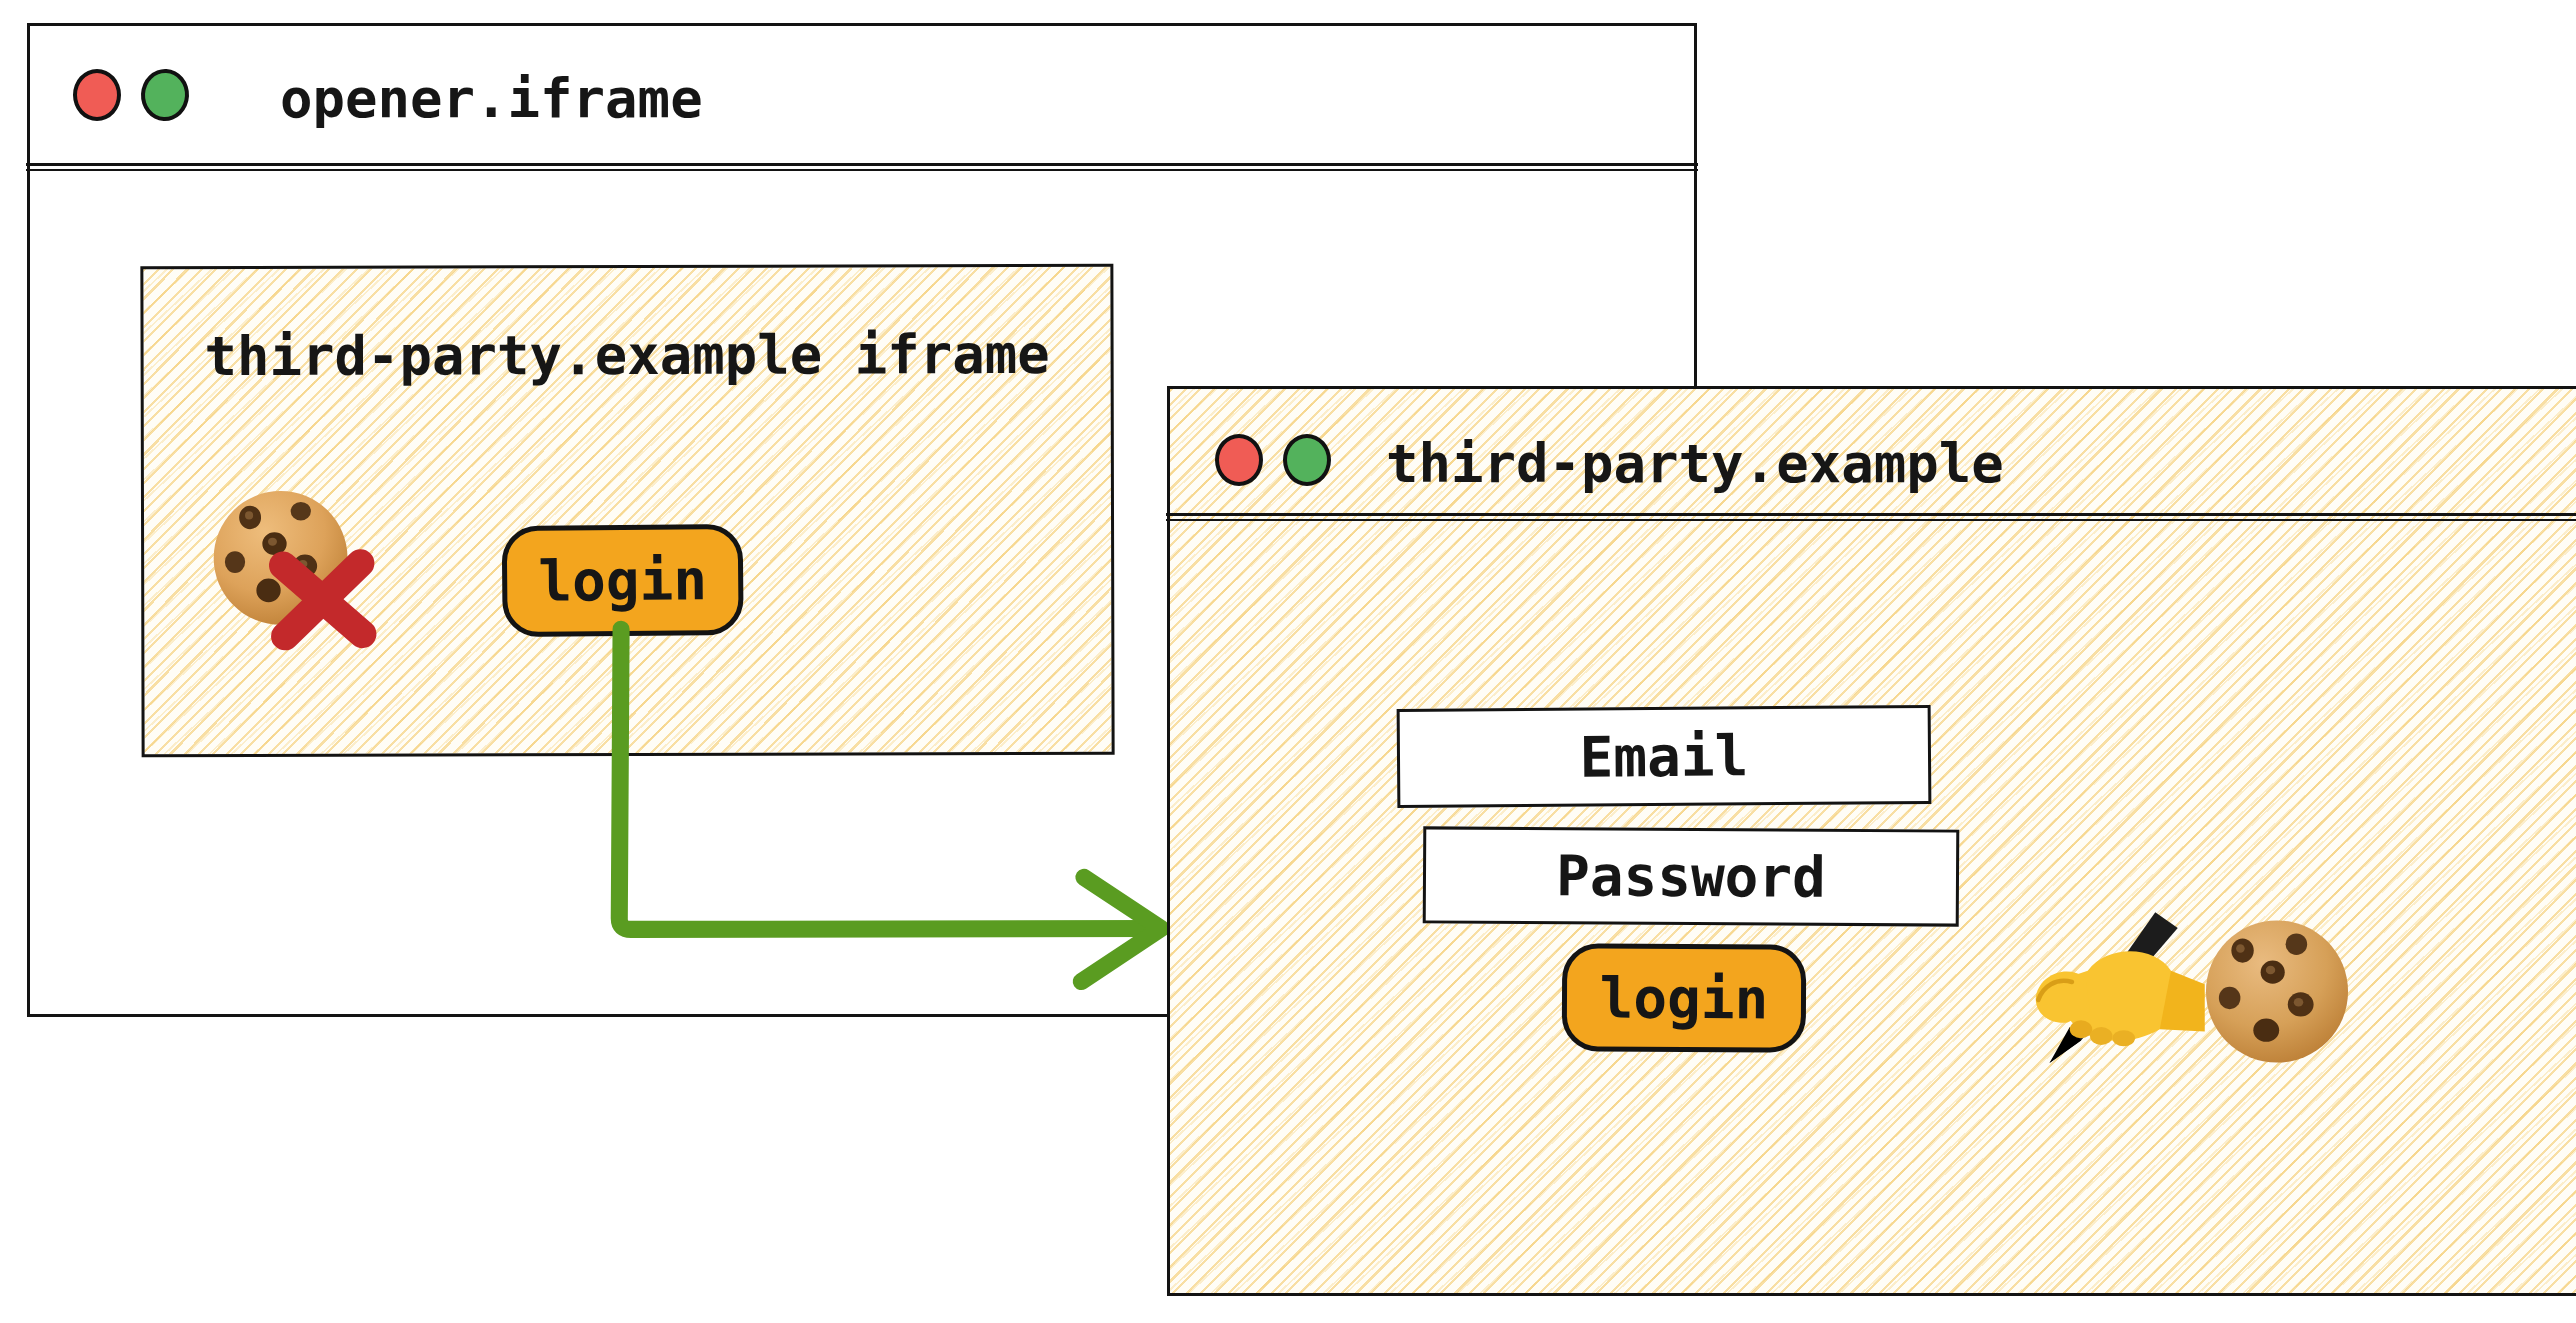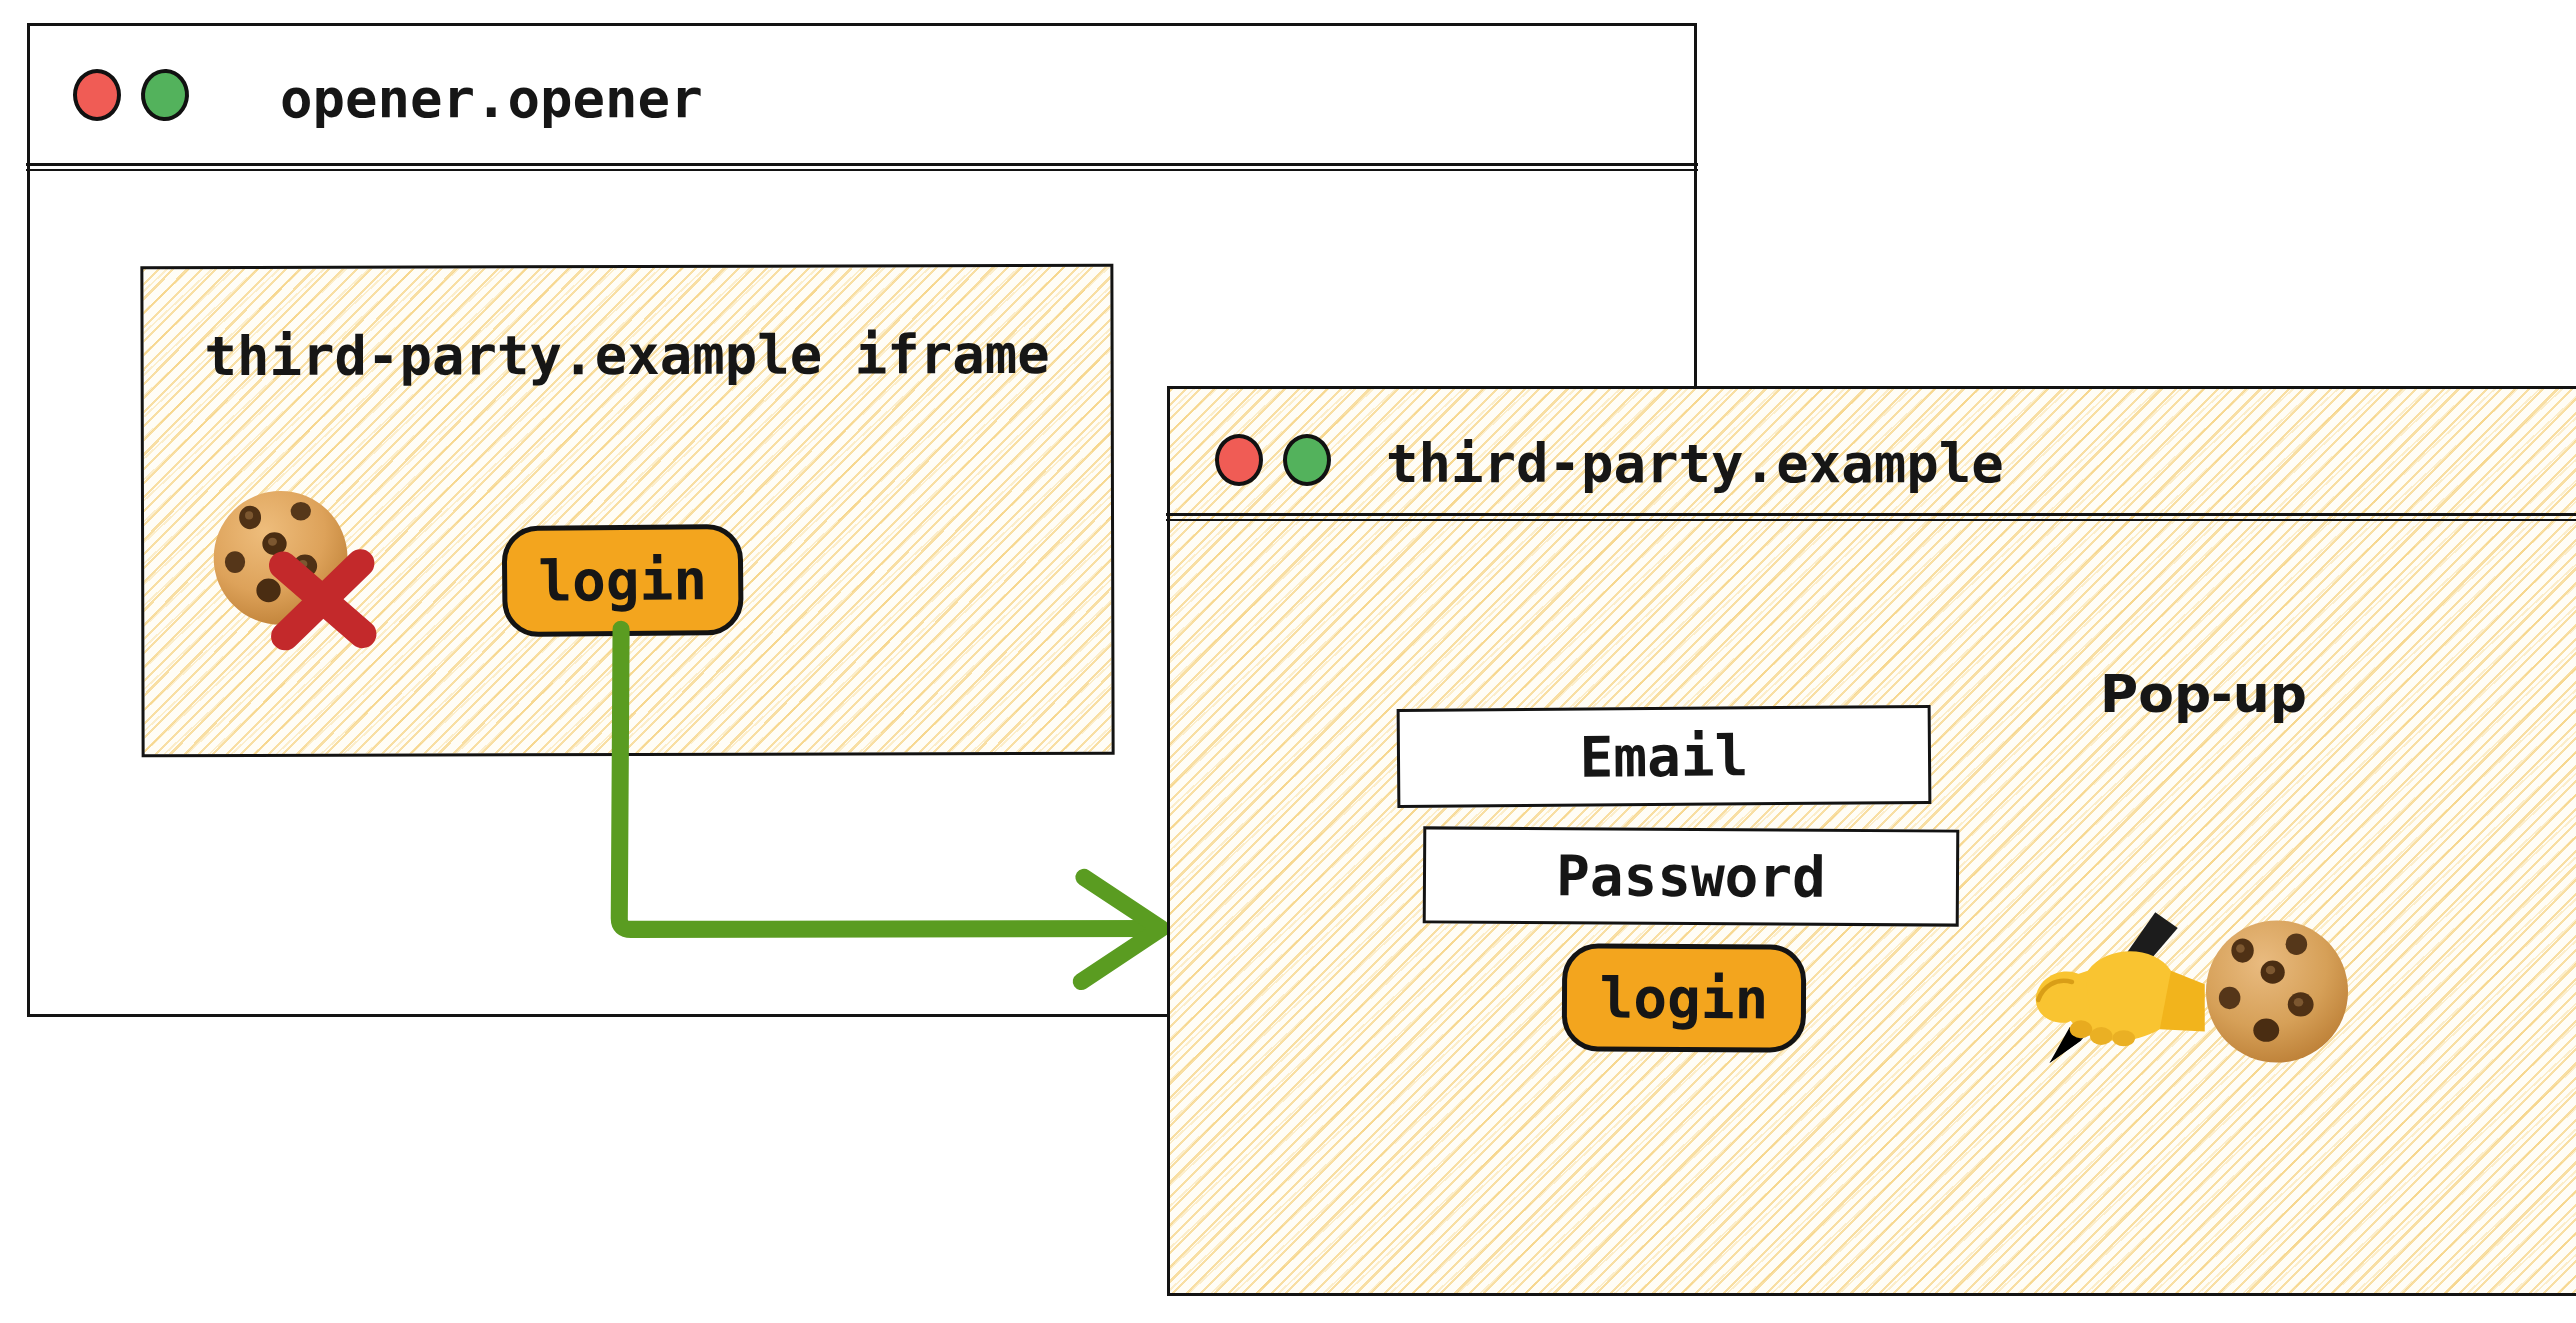--- a/index.html
+++ b/index.html
@@ -75,21 +75,21 @@
 </style>
 </head>
 <body>
 
 <div class="canvas">
 
   <div class="window win-opener">
     <div class="titlebar">
       <span class="light red"></span>
       <span class="light green"></span>
-      <div class="win-title">opener.opener</div>
+      <div class="win-title">opener.iframe</div>
     </div>
     <div class="sep"></div>
 
     <div class="iframe-box hatch">
       <div class="iframe-label">third-party.example iframe</div>
 
       <div class="cookie cookie-iframe">
         <svg viewBox="0 0 72 72" aria-hidden="true">
           <defs>
             <radialGradient id="cg1" cx="0.38" cy="0.3" r="0.9">
@@ -126,21 +126,20 @@
   </svg>
 
   <div class="window win-popup hatch">
     <div class="titlebar">
       <span class="light red"></span>
       <span class="light green"></span>
       <div class="win-title">third-party.example</div>
     </div>
     <div class="sep"></div>
 
-    <div class="popup-note">Pop-up</div>
 
     <div class="field field-email">Email</div>
     <div class="field field-password">Password</div>
 
     <div class="btn btn-popup">login</div>
 
     <div class="hand">
       <svg viewBox="0 0 82 72" aria-hidden="true">
         <path d="M60 1 L70 8 L27 58 L13 68 Z" fill="#1c1c1c"></path>
         <path d="M22 52 L27 58 L13 68 Z" fill="#000000"></path>

